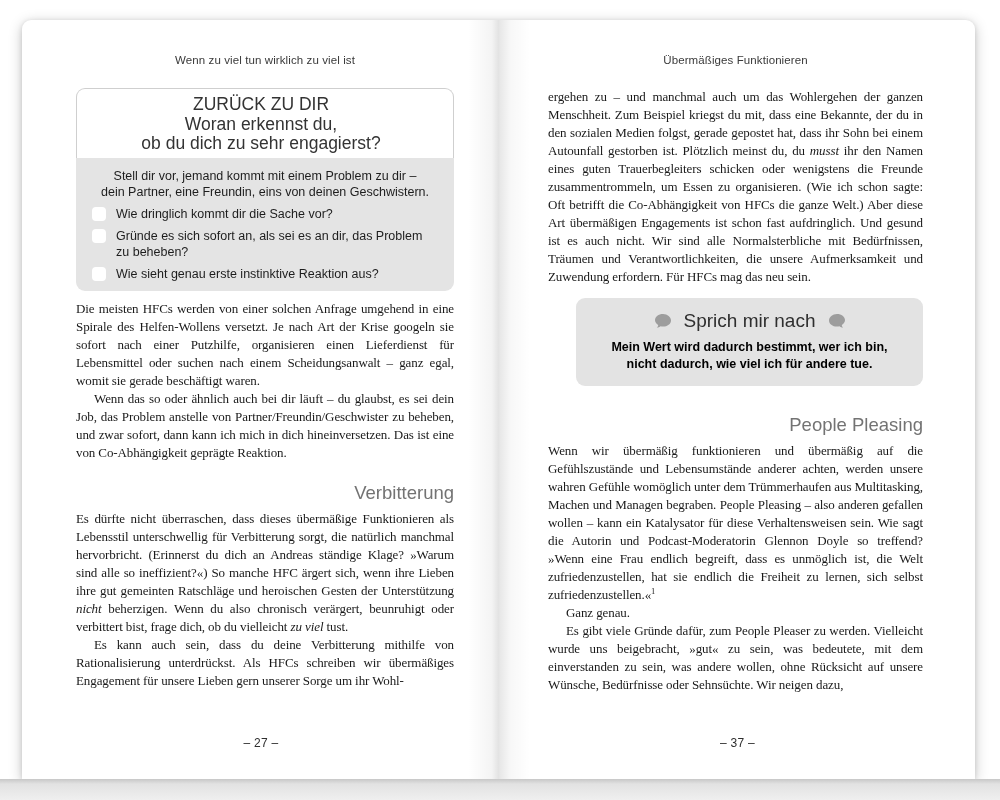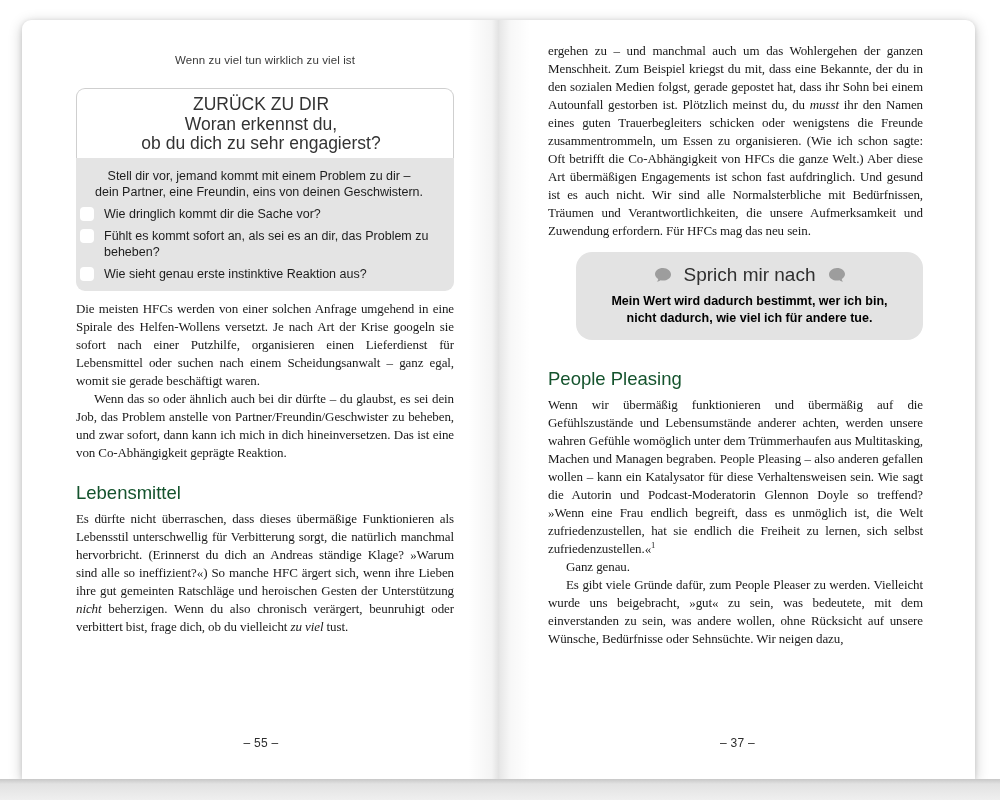--- a/index.html
+++ b/index.html
@@ -47,23 +47,23 @@
     color:#191919;
     text-align:justify;
     margin:0;
   }
   .indent { text-indent:18px; }
   .body-text em { }
   sup.fn { font-size:8.5px; vertical-align:super; line-height:0; }
 
   .section-heading {
     margin:20px 0 6px 0;
-    text-align:left;
+    text-align:right;
     font-size:18.5px; font-weight:400;
-    color:#14532d;
+    color:#737373;
   }
 
   .page-number {
     position:absolute; bottom:29px; left:0; right:0;
     text-align:center;
     font-size:12px; color:#2e2e2e; letter-spacing:.3px;
   }
 
   
   .callout { margin-top:22px; }
@@ -73,21 +73,21 @@
     border-radius:9px 9px 0 0;
     padding:6px 10px 4px 2px;
     text-align:center;
     font-size:17.5px; line-height:19.5px;
     color:#333333;
     white-space:pre-line;
   }
   .callout-body {
     background:#e4e4e4;
     border-radius:0 0 9px 9px;
-    padding:10px 16px 9px 4px;
+    padding:10px 16px 9px 16px;
   }
   .callout-intro {
     margin:0 0 2px 0;
     text-align:center;
     font-size:12.5px; line-height:16px;
     color:#1d1d1d;
     white-space:pre-line;
   }
   .check-item {
     display:flex; align-items:flex-start;
@@ -97,21 +97,21 @@
   .checkbox {
     flex:0 0 14px; width:14px; height:14px;
     background:#ffffff; border-radius:4px;
     margin:1px 10px 0 0;
   }
 
   
   .affirmation {
     margin-top:12px;
     background:#e3e3e3;
-    border-radius:16px;
+    border-radius:9px;
     padding:12px 20px 14px 20px;
     text-align:center;
     margin-left:28px;
   }
   .affirmation-head {
     display:flex; align-items:center; justify-content:center; gap:12px;
     font-size:19px; color:#2f2f2f;
   }
   .bubble-icon { width:18px; height:16px; display:inline-block; }
   .bubble-icon svg { display:block; }
@@ -140,40 +140,42 @@
 ob du dich zu sehr engagierst?</div>
       <div class="callout-body">
         <p class="callout-intro">Stell dir vor, jemand kommt mit einem Problem zu dir –
 dein Partner, eine Freundin, eins von deinen Geschwistern.</p>
         <div class="check-item">
           <span class="checkbox"></span>
           <span>Wie dringlich kommt dir die Sache vor?</span>
         </div>
         <div class="check-item">
           <span class="checkbox"></span>
-          <span>Fühlt es kommt sofort an, als sei es an dir, das Problem zu beheben?</span>
+          <span>Gründe es sich sofort an, als sei es an dir, das Problem zu beheben?</span>
         </div>
         <div class="check-item">
           <span class="checkbox"></span>
           <span>Wie sieht genau erste instinktive Reaktion aus?</span>
         </div>
       </div>
     </div>
 
     <p class="body-text para-after-callout">Die meisten HFCs werden von einer solchen Anfrage umgehend in eine Spirale des Helfen-Wollens versetzt. Je nach Art der Krise googeln sie sofort nach einer Putzhilfe, organisieren einen Lieferdienst für Lebensmittel oder suchen nach einem Scheidungsanwalt – ganz egal, womit sie gerade beschäftigt waren.</p>
-    <p class="body-text indent">Wenn das so oder ähnlich auch bei dir dürfte – du glaubst, es sei dein Job, das Problem anstelle von Partner/Freundin/Geschwister zu beheben, und zwar sofort, dann kann ich mich in dich hineinversetzen. Das ist eine von Co-Abhängigkeit geprägte Reaktion.</p>
-
-    <h2 class="section-heading">Lebensmittel</h2>
+    <p class="body-text indent">Wenn das so oder ähnlich auch bei dir läuft – du glaubst, es sei dein Job, das Problem anstelle von Partner/Freundin/Geschwister zu beheben, und zwar sofort, dann kann ich mich in dich hineinversetzen. Das ist eine von Co-Abhängigkeit geprägte Reaktion.</p>
+
+    <h2 class="section-heading">Verbitterung</h2>
 
     <p class="body-text"><span>Es dürfte nicht überraschen, dass dieses übermäßige Funktionieren als Lebensstil unterschwellig für Verbitterung sorgt, die natürlich manchmal hervorbricht. (Erinnerst du dich an Andreas ständige Klage? »Warum sind alle so ineffizient?«) So manche HFC ärgert sich, wenn ihre Lieben ihre gut gemeinten Ratschläge und heroischen Gesten der Unterstützung </span><em>nicht</em><span> beherzigen. Wenn du also chronisch verärgert, beunruhigt oder verbittert bist, frage dich, ob du vielleicht </span><em>zu viel</em><span> tust.</span></p>
-
-    <div class="page-number">– 55 –</div>
+    <p class="body-text indent">Es kann auch sein, dass du deine Verbitterung mithilfe von Rationalisierung unterdrückst. Als HFCs schreiben wir übermäßiges Engagement für unsere Lieben gern unserer Sorge um ihr Wohl-</p>
+
+    <div class="page-number">– 27 –</div>
   </div>
 
   <div class="page page-right">
+    <div class="running-head">Übermäßiges Funktionieren</div>
 
     <p class="body-text para-top"><span>ergehen zu – und manchmal auch um das Wohlergehen der ganzen Menschheit. Zum Beispiel kriegst du mit, dass eine Bekannte, der du in den sozialen Medien folgst, gerade gepostet hat, dass ihr Sohn bei einem Autounfall gestorben ist. Plötzlich meinst du, du </span><em>musst</em><span> ihr den Namen eines guten Trauerbegleiters schicken oder wenigstens die Freunde zusammentrommeln, um Essen zu organisieren. (Wie ich schon sagte: Oft betrifft die Co-Abhängigkeit von HFCs die ganze Welt.) Aber diese Art übermäßigen Engagements ist schon fast aufdringlich. Und gesund ist es auch nicht. Wir sind alle Normalsterbliche mit Bedürfnissen, Träumen und Verantwortlichkeiten, die unsere Aufmerksamkeit und Zuwendung erfordern. Für HFCs mag das neu sein.</span></p>
 
     <div class="affirmation">
       <div class="affirmation-head">
         <span class="bubble-icon">
           <svg viewBox="0 0 20 18" width="18" height="16">
             <path fill="#9d9d9d" d="M10 1C5 1 1 4.1 1 7.9c0 2.3 1.4 4.3 3.6 5.5-.1 1-.6 2.3-1.7 3.3 1.9-.1 3.4-.9 4.4-1.7.9.2 1.8.3 2.7.3 5 0 9-3.1 9-6.9S15 1 10 1z"></path>
           </svg>
         </span>

